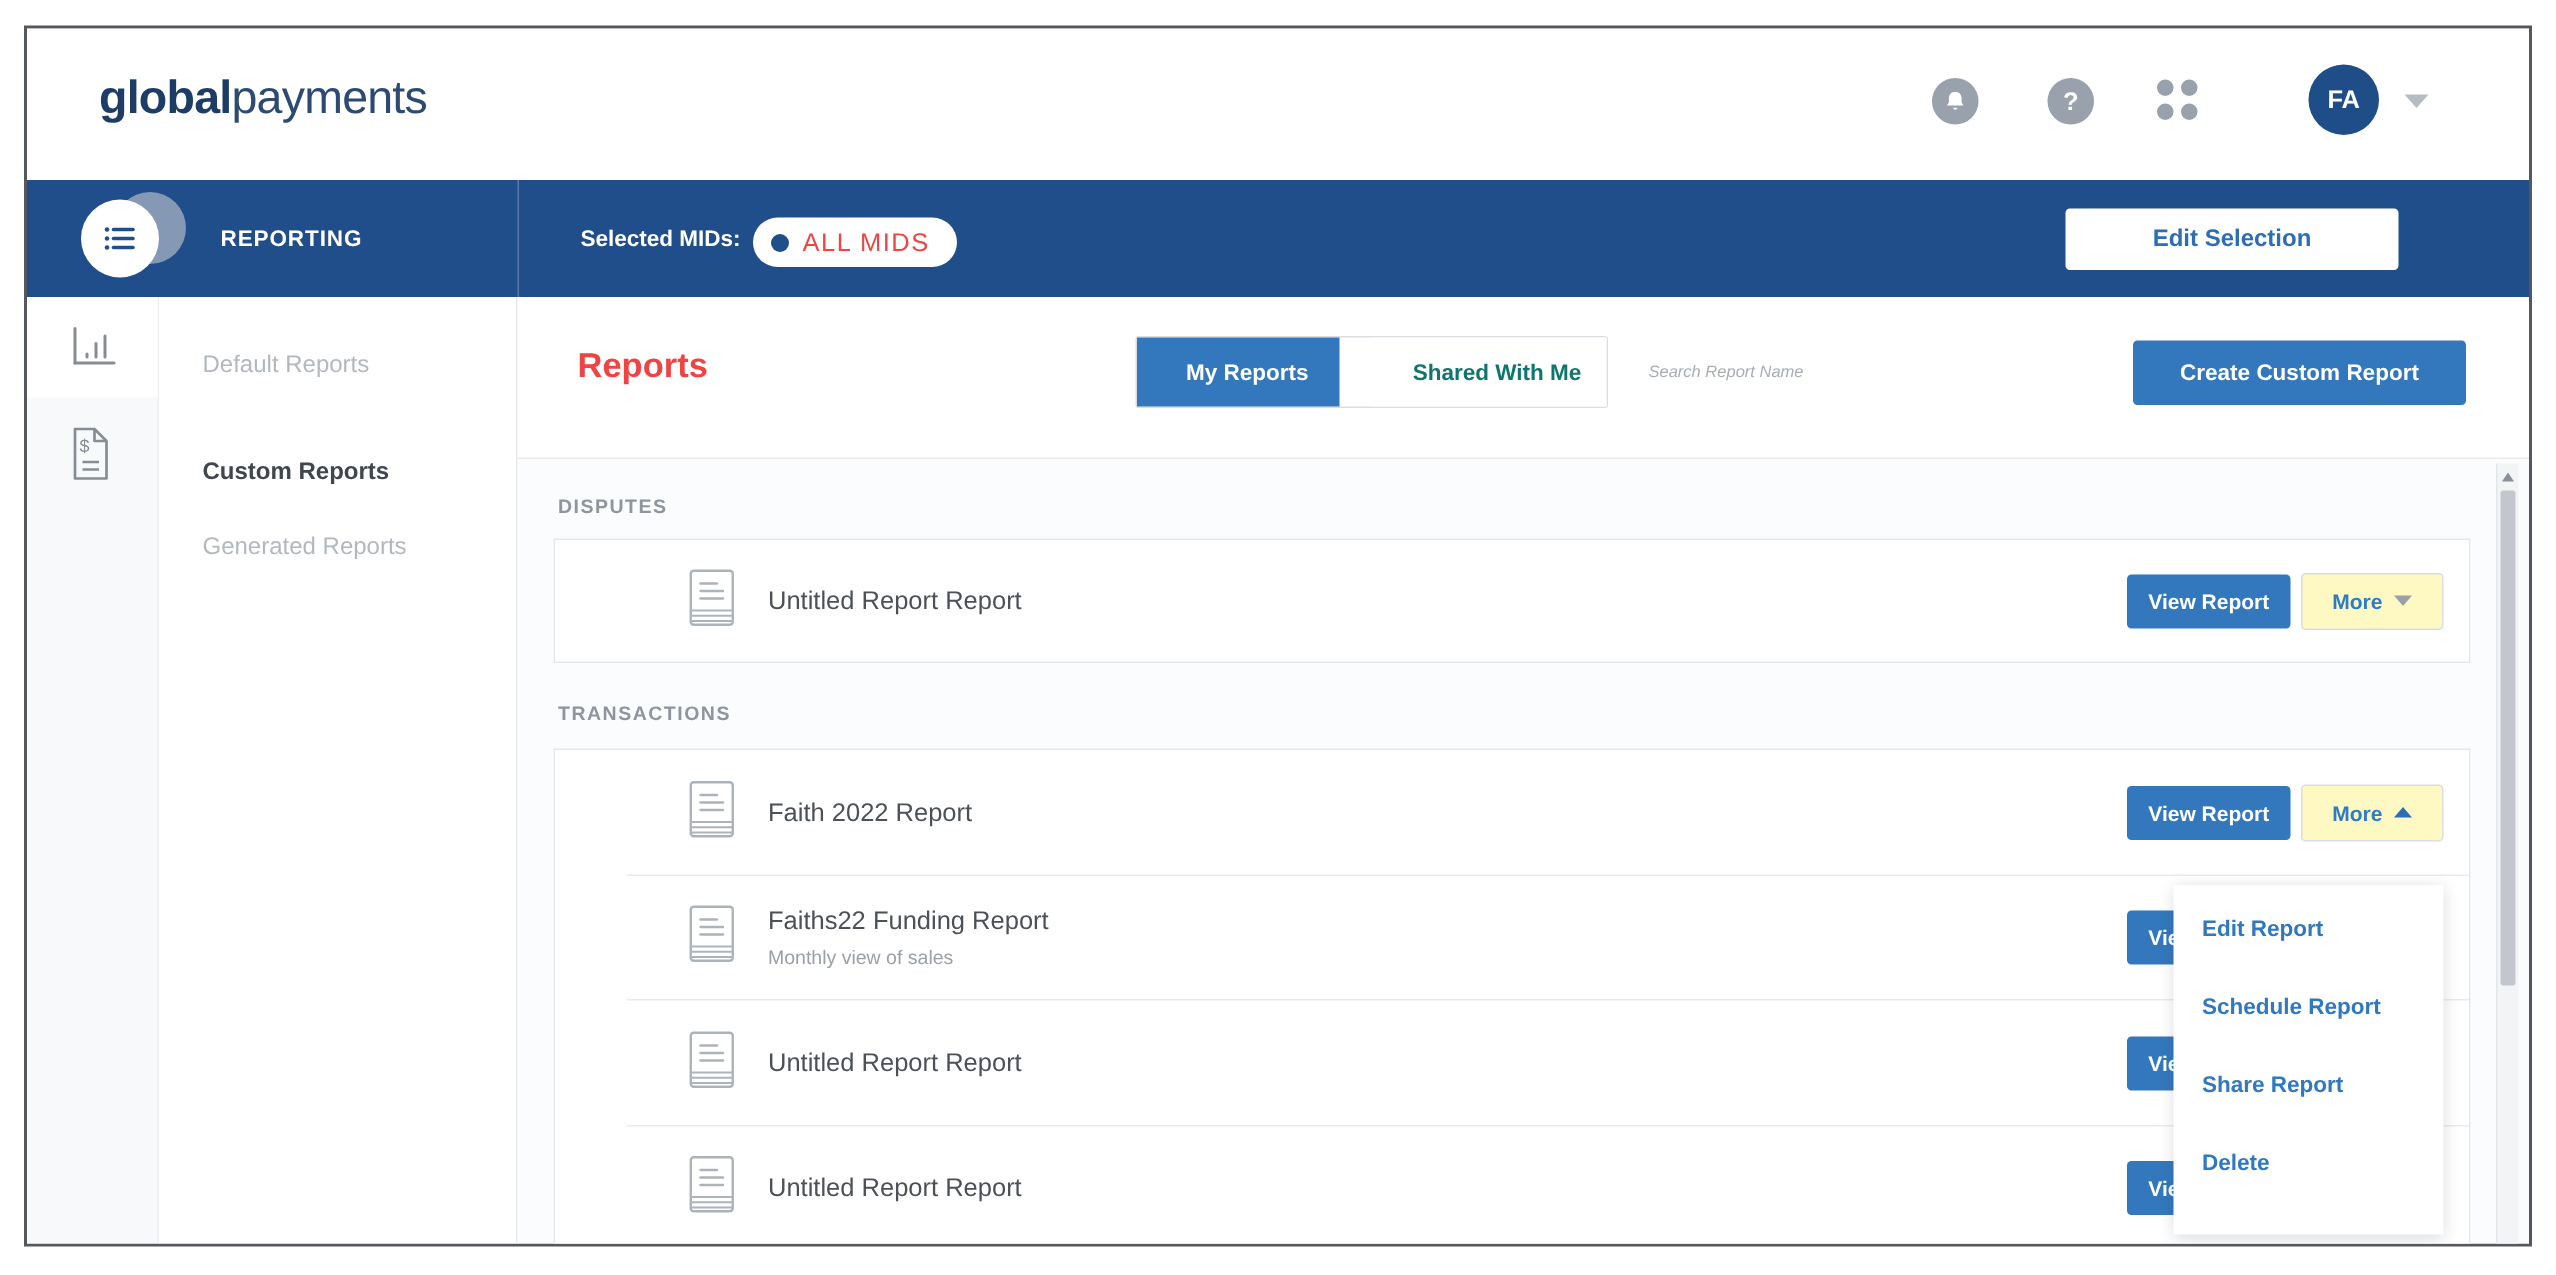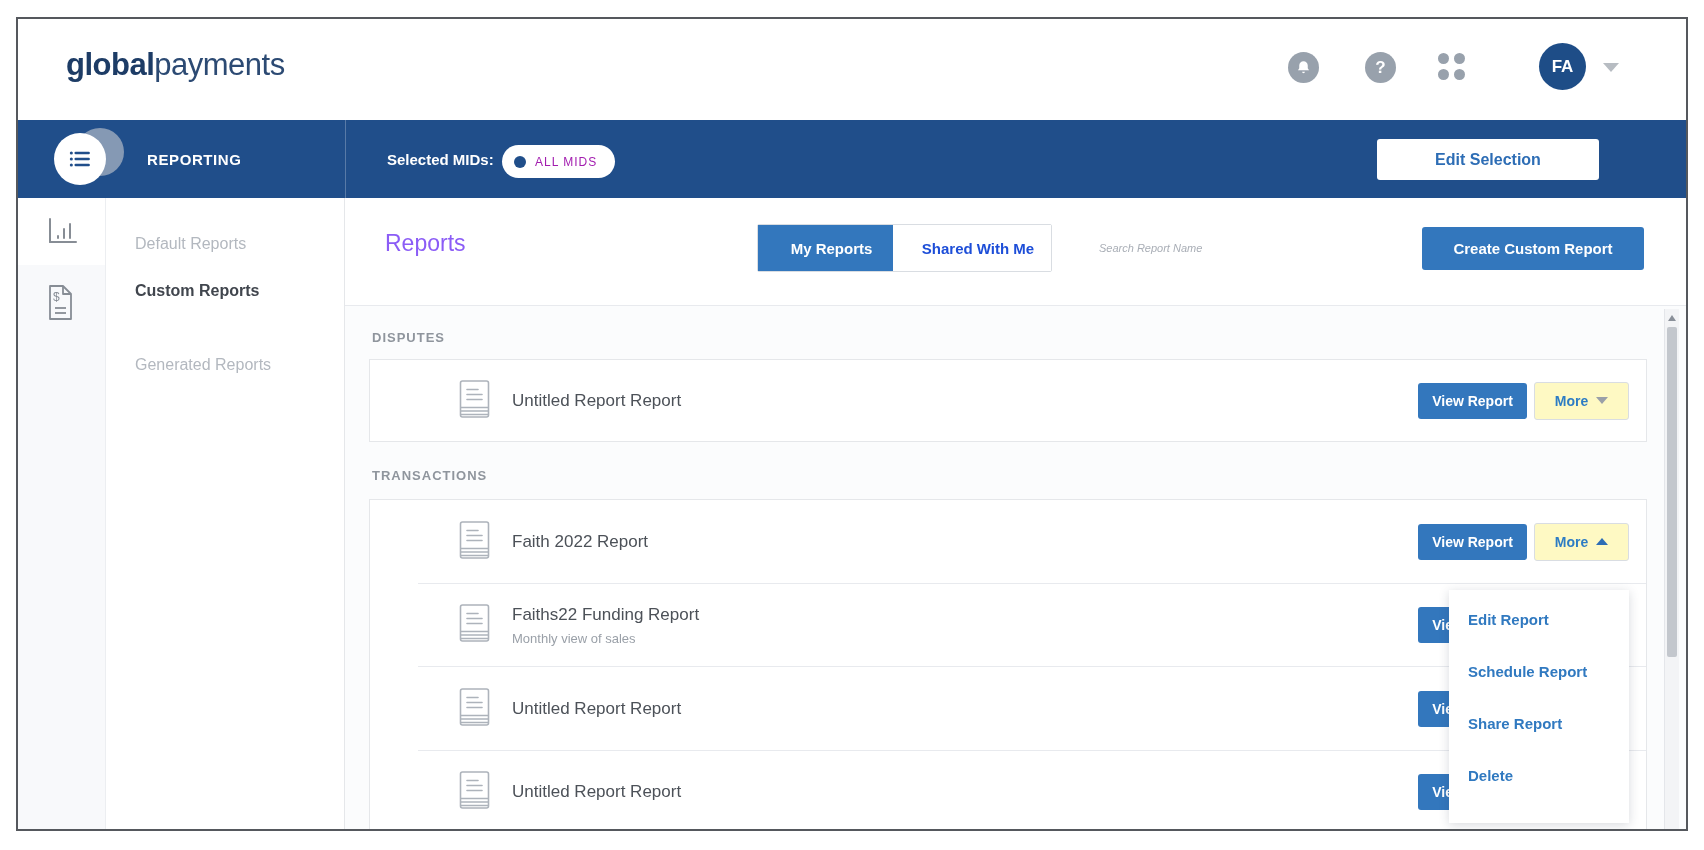--- a/index.html
+++ b/index.html
@@ -20,38 +20,38 @@
 
   
   .midbar{position:absolute;left:0;top:101px;width:100%;height:78px;background:#204e8a;}
   .nav-circle-shadow{position:absolute;left:58px;top:8px;width:48px;height:48px;border-radius:50%;background:#8599b4;}
   .nav-circle{position:absolute;left:36px;top:13px;width:52px;height:52px;border-radius:50%;background:#fff;display:flex;align-items:center;justify-content:center;cursor:pointer;}
   .midbar-title{position:absolute;left:117px;top:0;height:78px;display:flex;align-items:center;color:#fff;font-weight:700;font-size:15px;letter-spacing:0.6px;margin-left:12px;}
   .midbar-divider{position:absolute;left:327px;top:0;width:1px;height:78px;background:rgba(255,255,255,0.25);}
   .selected-mids{position:absolute;left:369px;top:0;height:78px;display:flex;align-items:center;color:#fff;font-weight:700;font-size:15px;}
   .mids-pill{position:absolute;left:484px;top:25px;height:33px;padding:0 18px 0 12px;border-radius:17px;background:#fff;display:flex;align-items:center;gap:9px;cursor:pointer;}
   .mids-pill .dot{width:12px;height:12px;border-radius:50%;background:#204e8a;}
-  .mids-pill .txt{color:#a21caf;font-size:12px;letter-spacing:1px;text-align:center;}
+  .mids-pill .txt{color:#ef4444;font-size:17px;letter-spacing:1px;text-align:center;}
   .edit-sel-btn{position:absolute;left:1359px;top:19px;width:222px;height:41px;background:#fff;border:none;border-radius:3px;color:#2d6db5;font-weight:700;font-size:16px;font-family:inherit;cursor:pointer;}
 
   
   .icon-strip{position:absolute;left:0;top:179px;width:88px;height:635px;background:#f8f9fb;border-right:1px solid #eceef1;box-sizing:border-box;}
   .icon-strip .cell-active{position:absolute;left:0;top:0;width:100%;height:67px;background:#ffffff;}
   .strip-icon{position:absolute;left:28px;}
   .label-col{position:absolute;left:88px;top:179px;width:239px;height:635px;background:#fff;border-right:1px solid #e5e7ea;box-sizing:border-box;}
   .side-item{position:absolute;left:29px;width:190px;height:34px;display:flex;align-items:center;font-size:16px;color:#b3b8bf;cursor:pointer;}
   .side-item.active{color:#41464e;font-weight:700;}
 
   
   .main-band{position:absolute;left:327px;top:179px;width:1345px;height:108px;background:#fff;border-bottom:1px solid #e8eaee;box-sizing:border-box;}
-  .page-title{position:absolute;left:40px;top:32px;font-size:23px;font-weight:400;color:#8b5cf6;}
+  .page-title{position:absolute;left:40px;top:32px;font-size:23px;font-weight:700;color:#ef4444;}
   .tabs{position:absolute;left:412px;top:26px;display:flex;border:1px solid #d9dde2;border-radius:2px;background:#fff;}
   .tab{height:46px;display:flex;align-items:center;justify-content:center;font-size:15px;font-weight:700;cursor:pointer;box-sizing:border-box;padding-left:12px;}
   .tab.active{width:135px;background:#3377bd;color:#fff;}
-  .tab.inactive{width:158px;background:#fff;color:#1d4ed8;}
+  .tab.inactive{width:158px;background:#fff;color:#0f766e;margin-left:20px;}
   .search-input{position:absolute;left:752px;top:26px;width:290px;height:46px;border:none;outline:none;background:transparent;text-align:left;font-size:11px;font-family:inherit;color:#1d4ed8;}
   .search-input::placeholder{font-style:italic;color:#a9aeb6;}
   .create-btn{position:absolute;left:1077px;top:29px;width:222px;height:43px;background:#3377bd;border:none;border-radius:3px;color:#fff;font-weight:700;font-size:15px;font-family:inherit;cursor:pointer;}
 
   
   .content{position:absolute;left:327px;top:287px;width:1345px;height:527px;background:#fbfcfd;}
   .section-label{position:absolute;left:27px;font-size:13px;font-weight:600;color:#8f959d;letter-spacing:1px;}
   .card{position:absolute;left:24px;width:1278px;background:#fff;border:1px solid #e5e7ea;box-sizing:border-box;padding-left:48px;}
   .report-row{position:relative;width:100%;box-sizing:border-box;}
   .report-row + .report-row{border-top:1px solid #e8eaee;}
@@ -154,21 +154,21 @@
             <line x1="9" y1="24" x2="20" y2="24"></line>
             <line x1="9" y1="29" x2="20" y2="29"></line>
           </g>
           <text x="7" y="17" font-size="12" fill="#878d95" font-family="'Liberation Sans',sans-serif">$</text>
         </svg>
       </div>
     </div>
 
     <div class="label-col">
       <div class="side-item" style="top:29px;">Default Reports</div>
-      <div class="side-item active" style="top:76px;">Custom Reports</div>
+      <div class="side-item active" style="top:100px;">Custom Reports</div>
       <div class="side-item" style="top:150px;">Generated Reports</div>
     </div>
 
     <div class="main-band">
       <div class="page-title">Reports</div>
       <div class="tabs">
         <div class="tab active">My Reports</div>
         <div class="tab inactive">Shared With Me</div>
       </div>
       <input class="search-input" type="text" placeholder="Search Report Name" style="">

